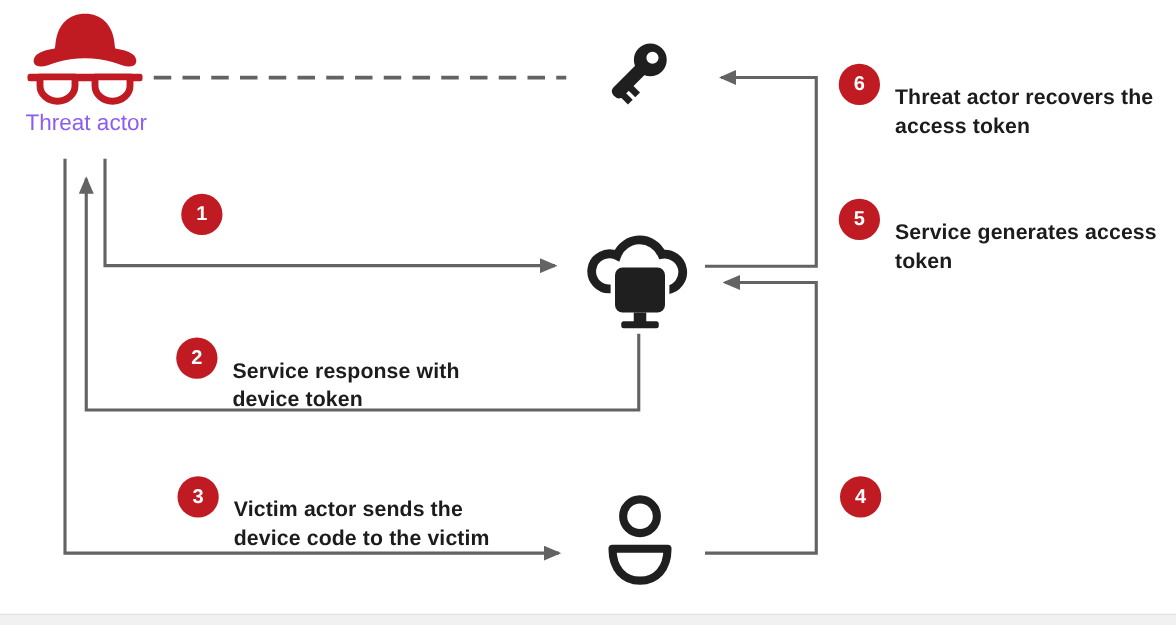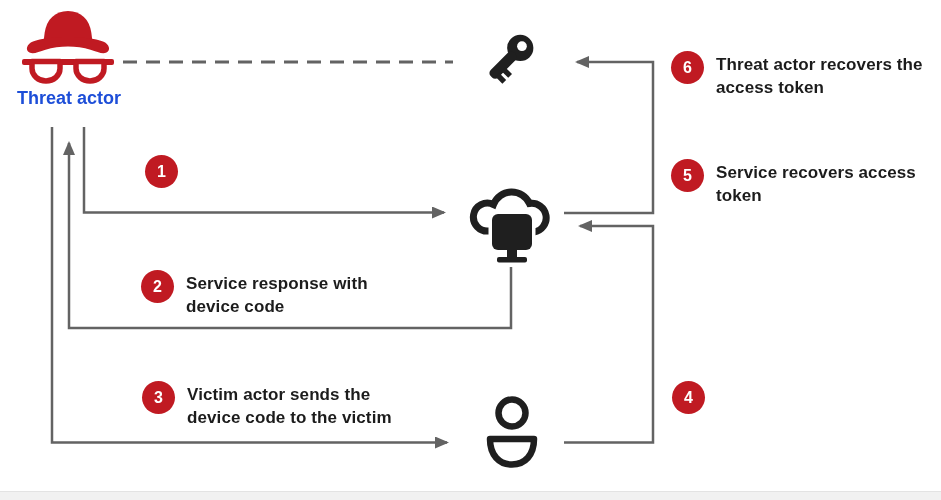--- a/index.html
+++ b/index.html
@@ -40,27 +40,27 @@
     line-height:1;
   }
   .step-label{
     white-space:pre-line;
     font-size:17px;
     font-weight:600;
     color:var(--text-black);
     line-height:1.33;
     padding-top:3px;
     letter-spacing:.1px;
+    margin-top:13px;
   }
   #threat-actor-label{
     left:4px;top:88px;width:130px;
     text-align:center;
     font-size:18px;
-    color:#1d4ed8;
-    font-weight:bold;
+    color:#8b5cf6;
   }
   #bottom-strip{
     left:0;bottom:0;width:941px;height:9px;
     background:var(--footer-strip);
     border-top:1px solid #e3e3e3;
   }
 </style>
 </head>
 <body>
 
@@ -124,36 +124,36 @@
     <path d="M8 47 H52 C52 63 43 72.5 30 72.5 C17 72.5 8 63 8 47 Z" fill="none" stroke="#1f1f1f" stroke-width="6.5" stroke-linejoin="round"></path>
   </svg>
 
   <div class="step" style="left:145px;top:155px">
     <div class="badge">1</div>
   </div>
 
   <div class="step" style="left:141px;top:270px">
     <div class="badge">2</div>
     <div class="step-label">Service response with
-device code</div>
+device token</div>
   </div>
 
   <div class="step" style="left:142px;top:381px">
     <div class="badge">3</div>
     <div class="step-label">Victim actor sends the
 device code to the victim</div>
   </div>
 
   <div class="step" style="left:672px;top:381px">
     <div class="badge">4</div>
   </div>
 
   <div class="step" style="left:671px;top:159px">
     <div class="badge">5</div>
-    <div class="step-label">Service recovers access
+    <div class="step-label">Service generates access
 token</div>
   </div>
 
   <div class="step" style="left:671px;top:51px">
     <div class="badge">6</div>
     <div class="step-label">Threat actor recovers the
 access token</div>
   </div>
 
   <div class="abs" id="bottom-strip"></div>

